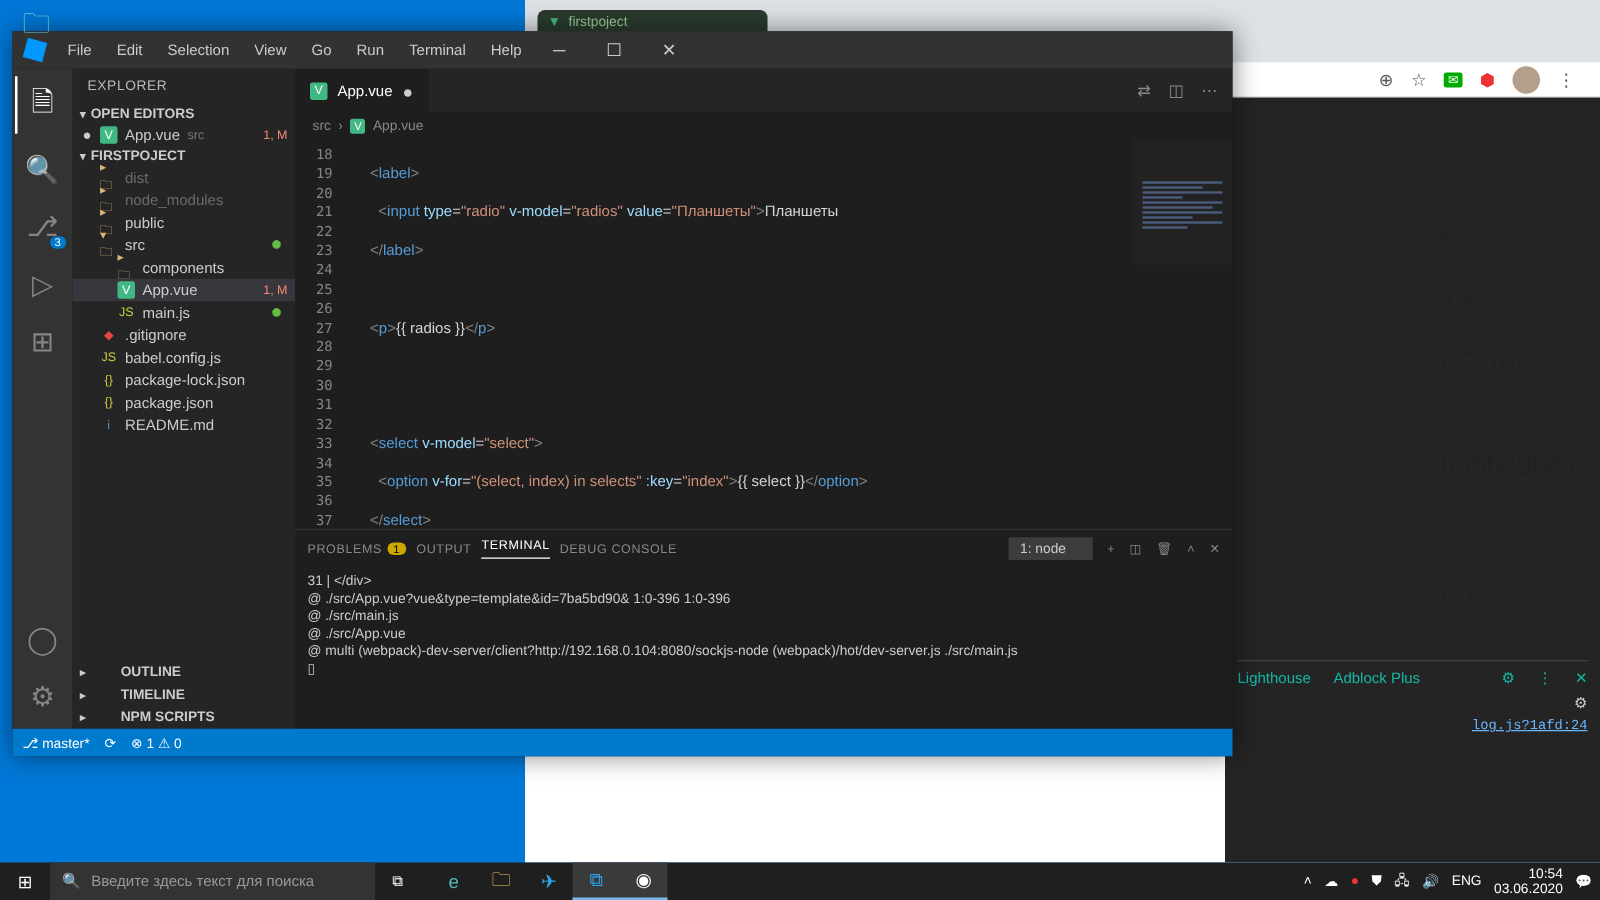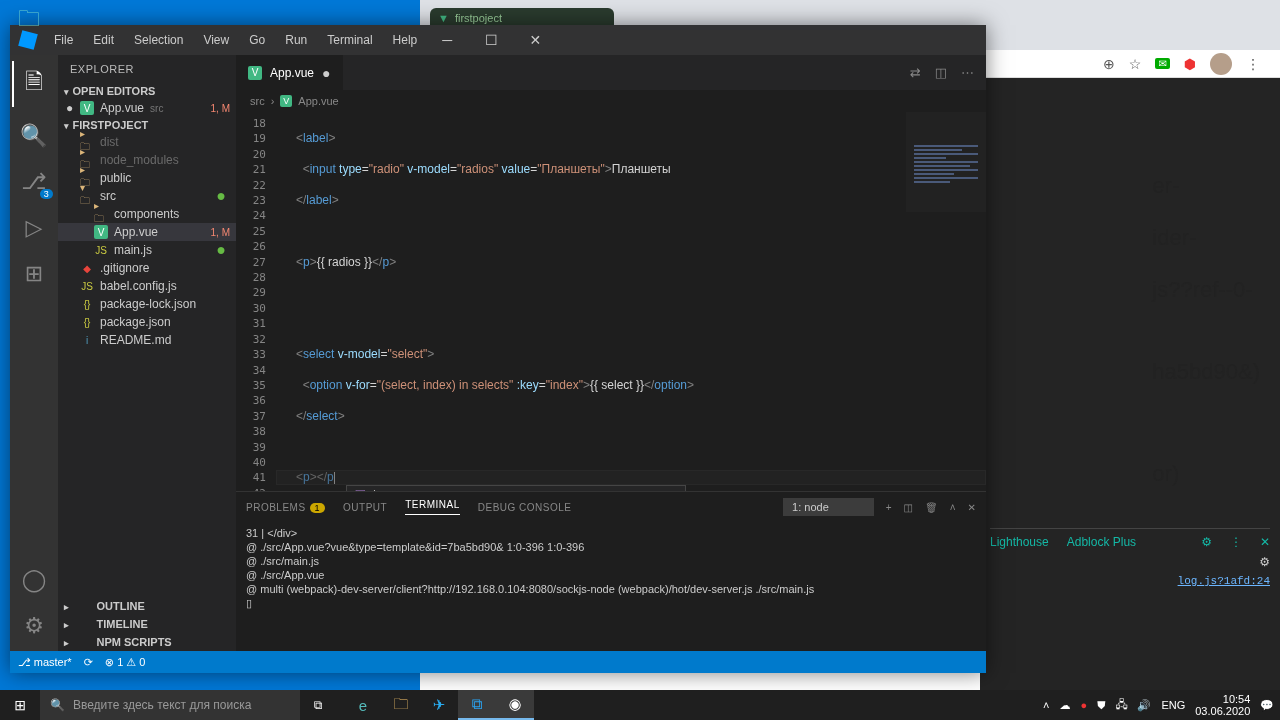--- a/index.html
+++ b/index.html
@@ -6,21 +6,21 @@
 body { width:1280px; height:720px; background:#0078d7; overflow:hidden; position:relative; }
 
 
 .bg-browser { position:absolute; left:420px; top:0; width:860px; height:690px; background:#fff; overflow:hidden; }
 .bg-browser .topbar { height:50px; background:#dee1e6; }
 .bg-browser .addrbar { position:absolute; top:50px; left:0; right:0; height:28px; background:#fff; border-bottom:1px solid #ddd; display:flex; justify-content:flex-end; gap:14px; padding-right:20px; align-items:center; color:#555; font-size:14px;}
 .bg-browser .addrbar .avatar { width:22px; height:22px; border-radius:50%; background:#b59e8a;}
 .bg-browser .devpanel { position:absolute; top:78px; right:0; width:300px; bottom:0; background:#242424; color:#ccc; font-family:Consolas,monospace; font-size:18px; padding:10px; }
 
 
-.vscode { position:absolute; left:10px; top:25px; width:976px; height:648px; background:#1e1e1e; display:flex; flex-direction:column; box-shadow:0 0 20px rgba(0,0,0,0.5);}
+.vscode { position:absolute; left:10px; top:25px; width:976px; height:580px; background:#1e1e1e; display:flex; flex-direction:column; box-shadow:0 0 20px rgba(0,0,0,0.5);}
 .titlebar { height:30px; background:#323233; display:flex; align-items:center; color:#ccc; font-size:12px; }
 .titlebar .logo { width:16px; height:16px; margin:0 10px; background:#0098ff; transform:rotate(15deg);}
 .titlebar .menu { display:flex; gap:4px;}
 .titlebar .menu span { padding:4px 8px; cursor:default;}
 .titlebar .title { flex:1; text-align:center; color:#999;}
 .titlebar .winbtns { display:flex;}
 .titlebar .winbtns span { width:44px; height:30px; display:flex; align-items:center; justify-content:center; color:#ccc; font-size:14px;}
 
 .vscode-body { flex:1; display:flex; overflow:hidden;}
 .activitybar { width:48px; background:#333333; display:flex; flex-direction:column; align-items:center; padding-top:10px; gap:20px; color:#858585; font-size:22px;}
@@ -65,26 +65,26 @@
 .t-str { color:#ce9178;}
 .t-punc { color:#808080;}
 .minimap { position:absolute; right:0; top:0; width:80px; height:100px; background:#25252688; }
 .minimap .ln { height:2px; background:#4a5a7a; margin:2px 8px; }
 .autocomplete { position:absolute; background:#252526; border:1px solid #454545; padding:2px 8px; font-size:12px; color:#ccc; display:flex; align-items:center; gap:6px;}
 .cursor { display:inline-block; width:1px; height:13px; background:#aeafad; vertical-align:middle; animation:blink 1s infinite;}
 @keyframes blink { 50% { opacity:0;}}
 .curline { position:absolute; left:0; right:0; height:15px; background:#2a2a2a55; border:1px solid #282828;}
 
 .panel { height:160px; border-top:1px solid #333; display:flex; flex-direction:column; background:#1e1e1e;}
-.panel .ptabs { display:flex; gap:18px; padding:6px 10px; font-size:10px; color:#888; align-items:center;}
+.panel .ptabs { display:flex; gap:8px; padding:6px 10px; font-size:10px; color:#888; align-items:center;}
 .panel .ptabs .pt { cursor:pointer; letter-spacing:0.5px;}
 .panel .ptabs .pt.active { color:#fff; border-bottom:1px solid #fff; padding-bottom:4px;}
 .panel .ptabs .pbadge { background:#cca700; color:#000; border-radius:8px; font-size:9px; padding:0 5px; margin-left:4px;}
 .panel .ptabs .right { margin-left:auto; display:flex; gap:12px; align-items:center; color:#888;}
-.panel .ptabs .drop { border:1px solid #3c3c3c; background:#3c3c3c; padding:2px 44px 2px 8px; font-size:11px; color:#ccc;}
+.panel .ptabs .drop { border:1px solid #3c3c3c; background:#3c3c3c; padding:2px 20px 2px 8px; font-size:11px; color:#ccc;}
 .panel .pbody { flex:1; padding:4px 10px; font-family:Consolas,monospace; font-size:11px; color:#ccc; line-height:14px; overflow:hidden;}
 
 .statusbar { height:22px; background:#007acc; color:#fff; font-size:11px; display:flex; align-items:center; padding:0 8px; gap:12px;}
 .statusbar .right { margin-left:auto; display:flex; gap:14px; align-items:center;}
 
 
 .taskbar { position:absolute; bottom:0; left:0; right:0; height:30px; background:#1f1f1f; display:flex; align-items:center; color:#fff; font-size:12px;}
 .taskbar .start { width:40px; height:30px; display:flex; align-items:center; justify-content:center; font-size:14px;}
 .taskbar .search { width:260px; height:30px; background:#333; display:flex; align-items:center; gap:8px; padding-left:10px; color:#999;}
 .taskbar .apps { display:flex; margin-left:8px;}

